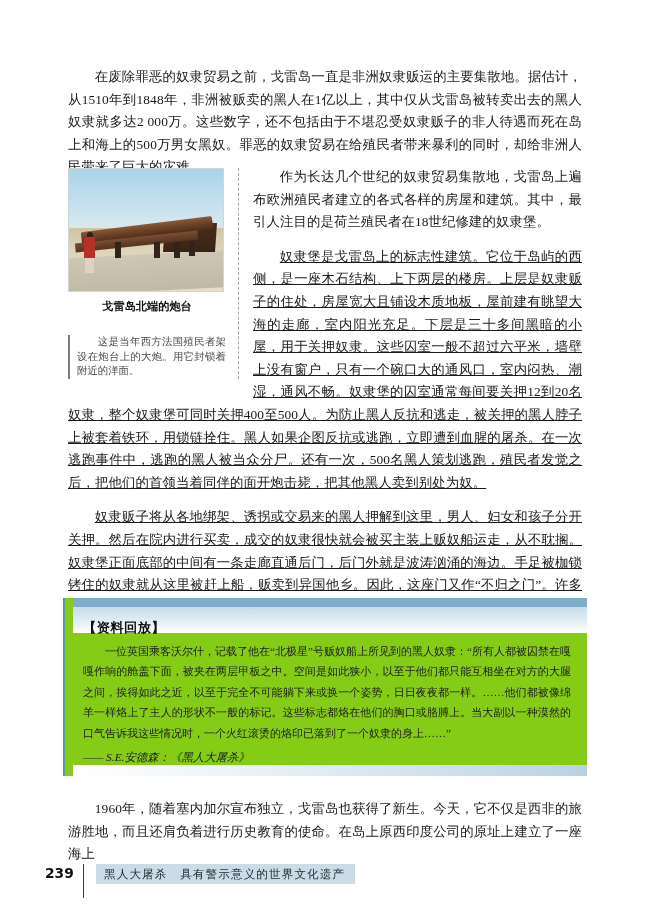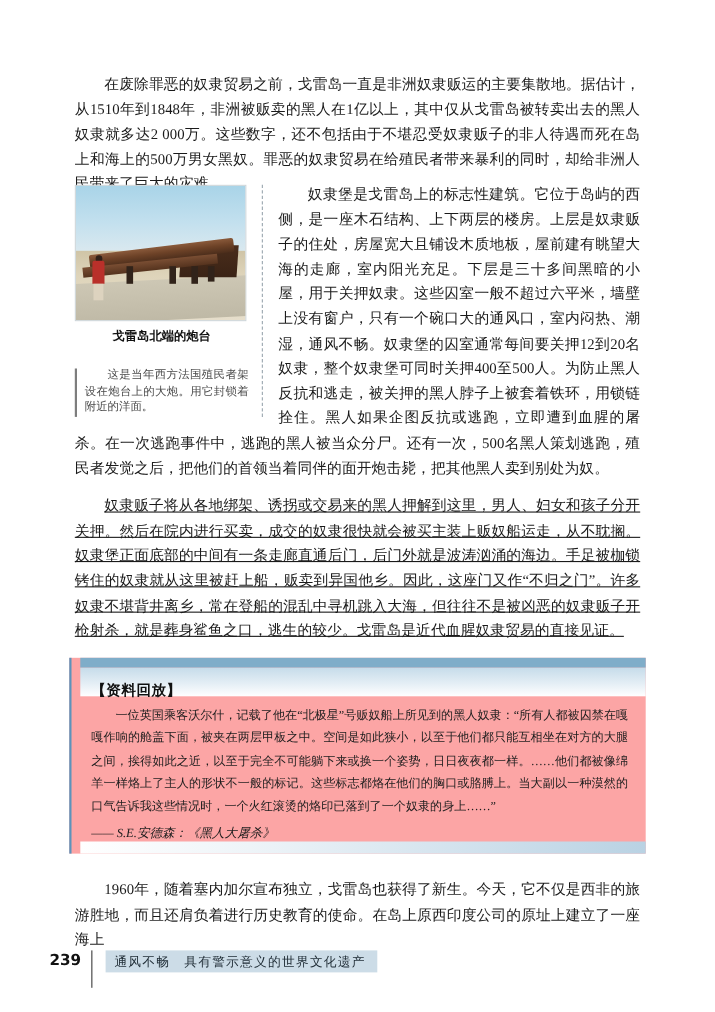--- a/index.html
+++ b/index.html
@@ -149,21 +149,21 @@
 
   
   .databox {
     position: absolute;
     left: 63px;
     top: 598px;
     width: 524px;
     height: 178px;
     box-sizing: border-box;
     border-left: 2px solid #5b93bb;
-    background: #fca5a5;
+    background: #84cc16;
   }
   .databox-topbar {
     height: 9px;
     margin-left: 8px;
     background: #7fadc9;
   }
   .databox-fade {
     height: 26px;
     margin-left: 8px;
     background: linear-gradient(#c6dcea 0%, #e4eef5 55%, #ffffff 100%);
@@ -272,20 +272,21 @@
         <div class="fig-b" style="left:30%;"></div>
         <div class="fig-b" style="left:55%;"></div>
         <div class="fig-b" style="left:68%;"></div>
         <div class="fig-b" style="left:78%; height:11%;"></div>
       </div>
       <div class="fig-caption-title">戈雷岛北端的炮台</div>
       <div class="fig-caption-body">这是当年西方法国殖民者架设在炮台上的大炮。用它封锁着附近的洋面。</div>
     </div>
 
     <div class="block-flow">
+      <p class="para indent">作为长达几个世纪的奴隶贸易集散地，戈雷岛上遍布欧洲殖民者建立的各式各样的房屋和建筑。其中，最引人注目的是荷兰殖民者在18世纪修建的奴隶堡。</p>
       <p class="para indent">奴隶堡是戈雷岛上的标志性建筑。它位于岛屿的西侧，是一座木石结构、上下两层的楼房。上层是奴隶贩子的住处，房屋宽大且铺设木质地板，屋前建有眺望大海的走廊，室内阳光充足。下层是三十多间黑暗的小屋，用于关押奴隶。这些囚室一般不超过六平米，墙壁上没有窗户，只有一个碗口大的通风口，室内闷热、潮湿，通风不畅。奴隶堡的囚室通常每间要关押12到20名奴隶，整个奴隶堡可同时关押400至500人。为防止黑人反抗和逃走，被关押的黑人脖子上被套着铁环，用锁链拴住。黑人如果企图反抗或逃跑，立即遭到血腥的屠杀。在一次逃跑事件中，逃跑的黑人被当众分尸。还有一次，500名黑人策划逃跑，殖民者发觉之后，把他们的首领当着同伴的面开炮击毙，把其他黑人卖到别处为奴。</p>
       <p class="para indent">奴隶贩子将从各地绑架、诱拐或交易来的黑人押解到这里，男人、妇女和孩子分开关押。然后在院内进行买卖，成交的奴隶很快就会被买主装上贩奴船运走，从不耽搁。奴隶堡正面底部的中间有一条走廊直通后门，后门外就是波涛汹涌的海边。手足被枷锁铐住的奴隶就从这里被赶上船，贩卖到异国他乡。因此，这座门又作“不归之门”。许多奴隶不堪背井离乡，常在登船的混乱中寻机跳入大海，但往往不是被凶恶的奴隶贩子开枪射杀，就是葬身鲨鱼之口，逃生的较少。戈雷岛是近代血腥奴隶贸易的直接见证。</p>
     </div>
   </div>
 
   <div class="databox">
     <div class="databox-topbar"></div>
     <div class="databox-fade"></div>
     <div class="databox-body">
       <div class="databox-title">【资料回放】</div>
@@ -295,16 +296,16 @@
     <div class="databox-bottombar"></div>
   </div>
 
   <div class="block-bottom">
     <p class="para indent">1960年，随着塞内加尔宣布独立，戈雷岛也获得了新生。今天，它不仅是西非的旅游胜地，而且还肩负着进行历史教育的使命。在岛上原西印度公司的原址上建立了一座海上</p>
   </div>
 
   <div class="footer">
     <div class="footer-pageno">239</div>
     <div class="footer-rule"></div>
-    <div class="footer-unit">通风不畅　具有警示意义的世界文化遗产</div>
+    <div class="footer-unit">黑人大屠杀　具有警示意义的世界文化遗产</div>
   </div>
 
 </div>
 
 </body></html>

